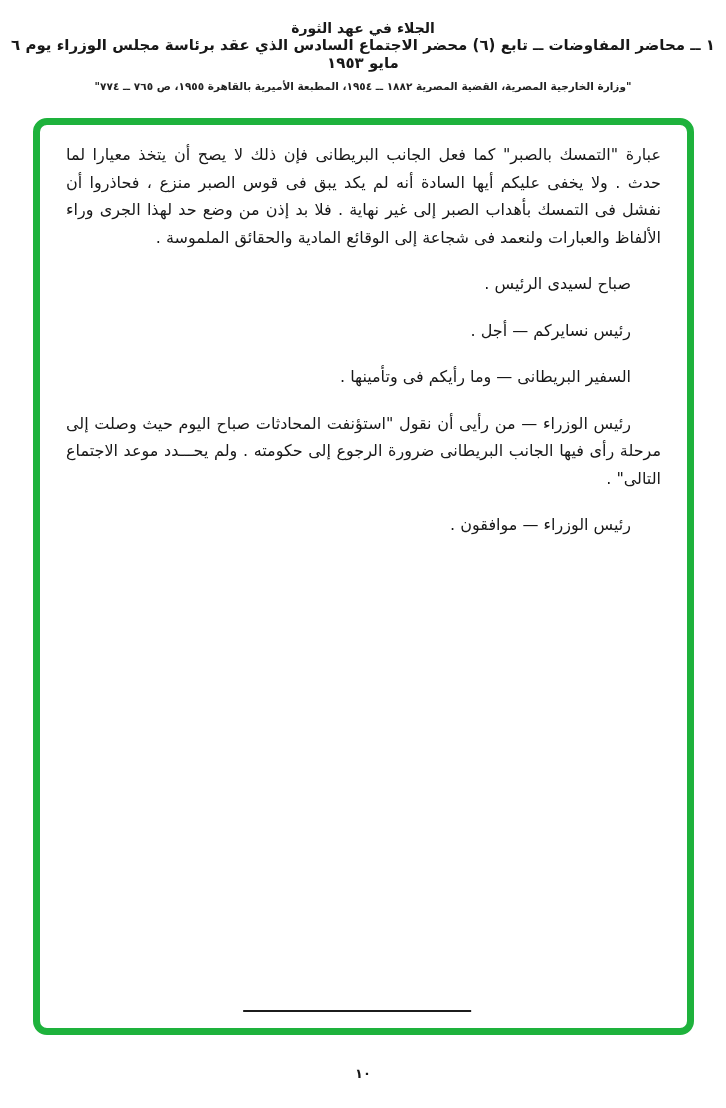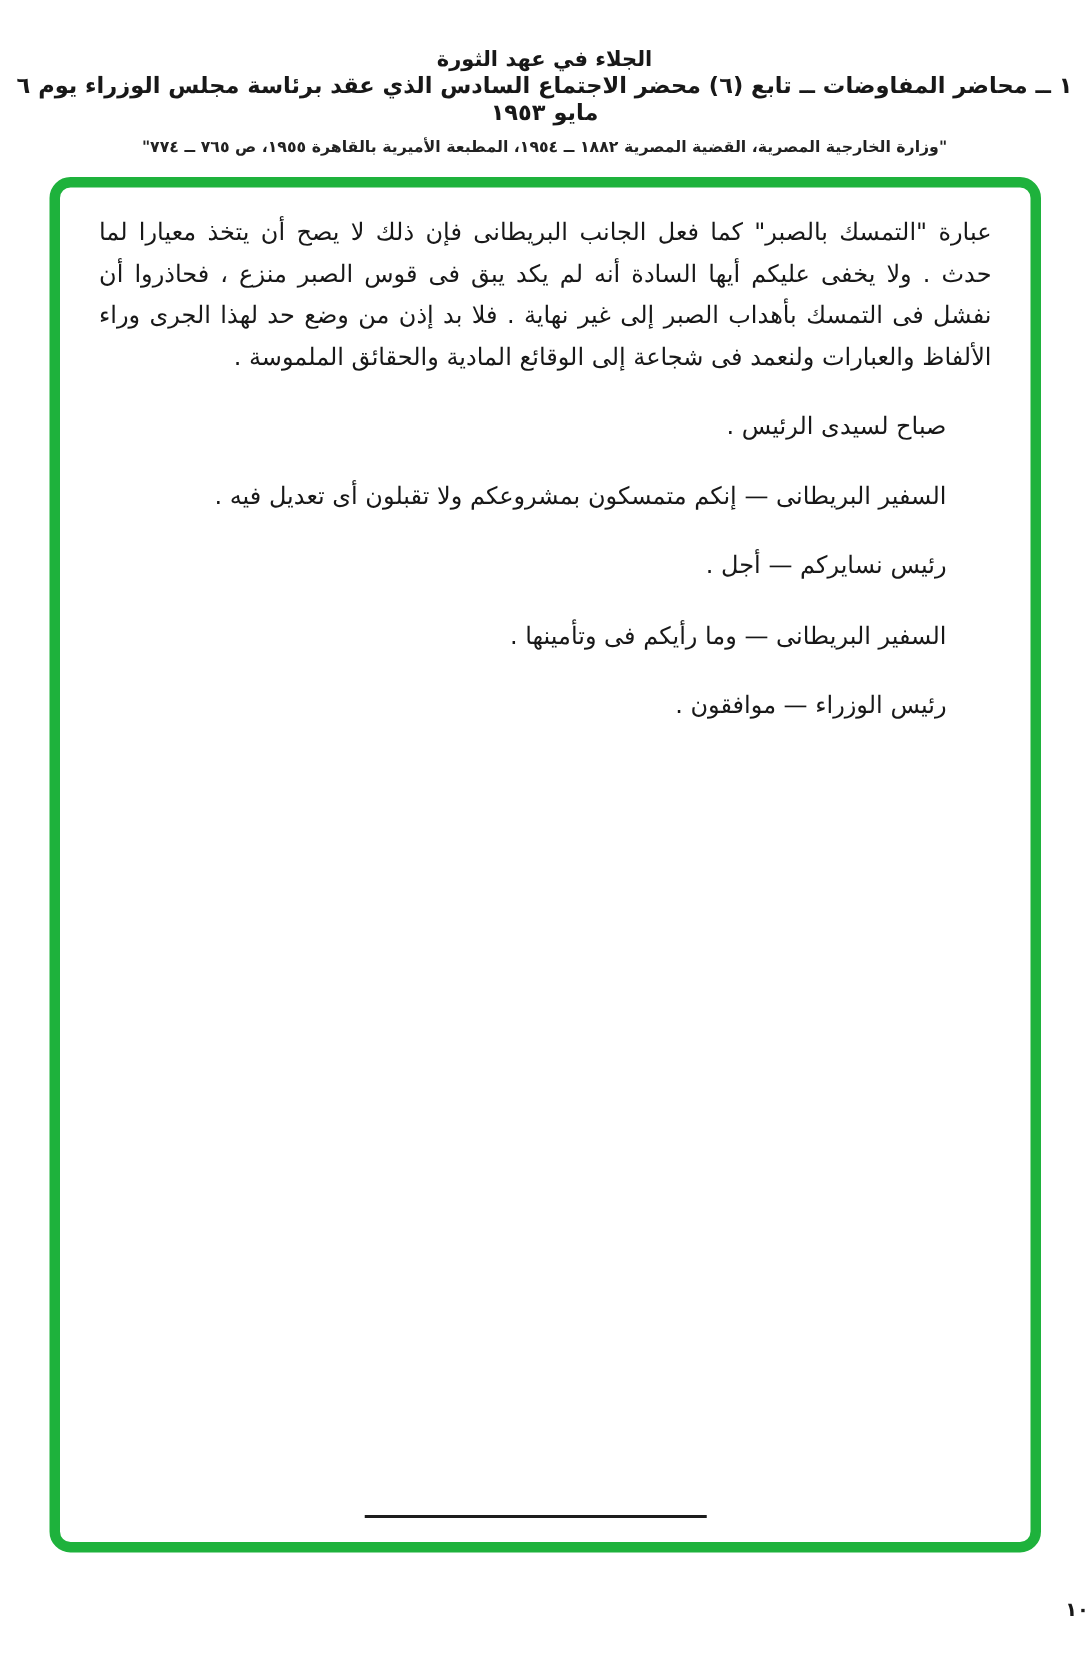--- a/index.html
+++ b/index.html
@@ -16,21 +16,20 @@
     overflow: hidden;
   }
   .header {
     direction: rtl;
     text-align: center;
   }
   .header-title {
     padding-top: 20px;
     font-size: 14px;
     font-weight: bold;
-    margin-top: 12px;
   }
   .header-subtitle {
     font-size: 15px;
     font-weight: bold;
     letter-spacing: 0;
   }
   .header-source {
     margin-top: 8px;
     font-size: 10.5px;
     font-weight: bold;
@@ -70,40 +69,40 @@
     left: 50%;
     transform: translateX(-53%);
     width: 228px;
     border-top: 2px solid #1c1c1c;
   }
   .page-number {
     position: absolute;
     top: 1066px;
     left: 0;
     width: 100%;
-    text-align: right;
+    text-align: center;
     font-size: 13px;
     font-weight: bold;
     direction: rtl;
   }
 </style>
 </head>
 <body>
 
 <div class="header">
   <div class="header-title">الجلاء في عهد الثورة</div>
   <div class="header-subtitle">١ ــ محاضر المفاوضات ــ تابع (٦) محضر الاجتماع السادس الذي عقد برئاسة مجلس الوزراء يوم ٦ مايو ١٩٥٣</div>
   <div class="header-source">"وزارة الخارجية المصرية، القضية المصرية ١٨٨٢ ــ ١٩٥٤، المطبعة الأميرية بالقاهرة ١٩٥٥، ص ٧٦٥ ــ ٧٧٤"</div>
 </div>
 
 <div class="frame" style="border-color: rgb(30, 178, 60);">
   <div class="content">
     <p class="flush">عبارة "التمسك بالصبر" كما فعل الجانب البريطانى فإن ذلك لا يصح أن يتخذ معيارا لما حدث . ولا يخفى عليكم أيها السادة أنه لم يكد يبق فى قوس الصبر منزع ، فحاذروا أن نفشل فى التمسك بأهداب الصبر إلى غير نهاية . فلا بد إذن من وضع حد لهذا الجرى وراء الألفاظ والعبارات ولنعمد فى شجاعة إلى الوقائع المادية والحقائق الملموسة .</p>
     <p>صباح لسيدى الرئيس .</p>
-    <p>السفير البريطانى — إنكم متمسكون بمشروعكم ولا تقبلون أى تعديل فيه .</p>
     <p>رئيس نسايركم — أجل .</p>
     <p>السفير البريطانى — وما رأيكم فى وتأمينها .</p>
+    <p>رئيس الوزراء — من رأيى أن نقول "استؤنفت المحادثات صباح اليوم حيث وصلت إلى مرحلة رأى فيها الجانب البريطانى ضرورة الرجوع إلى حكومته . ولم يحـــدد موعد الاجتماع التالى" .</p>
     <p>رئيس الوزراء — موافقون .</p>
   </div>
   <div class="end-divider"></div>
 </div>
 
 <div class="page-number">١٠</div>
 
 </body></html>

